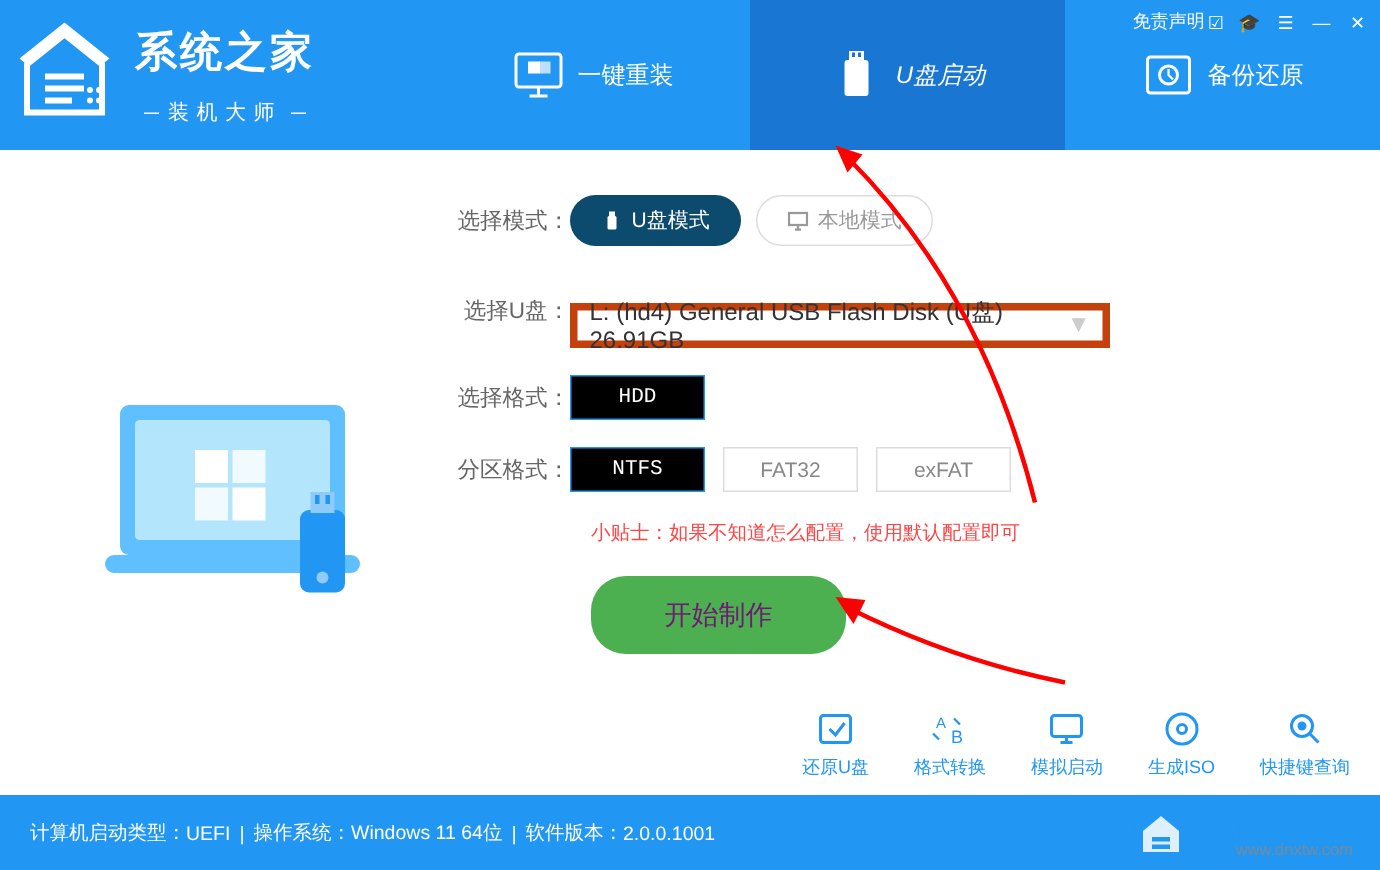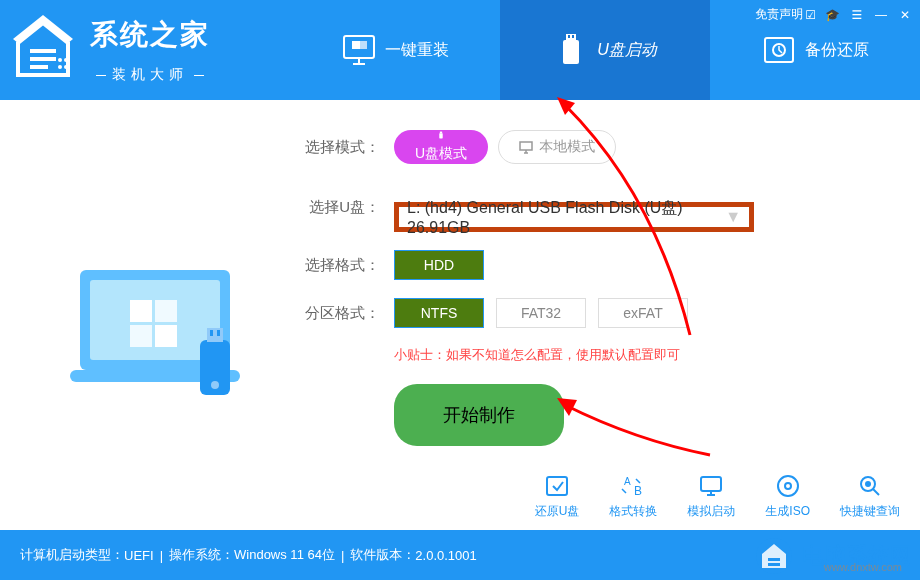--- a/index.html
+++ b/index.html
@@ -22,34 +22,34 @@
 .window-controls { position: absolute; top: 6px; right: 8px; display: flex; align-items: center; gap: 10px; color: white; font-size: 12px; }
 .wc-link { cursor: pointer; display: flex; align-items: center; gap: 2px; }
 .wc-btn { cursor: pointer; width: 14px; height: 14px; display: flex; align-items: center; justify-content: center; }
 
 .main { background: white; height: 430px; display: flex; padding: 30px 40px 0 40px; position: relative; }
 .illustration { width: 240px; display: flex; align-items: center; justify-content: center; padding-top: 40px; }
 .laptop-svg { width: 200px; height: 180px; }
 
 .form { flex: 1; padding-left: 20px; }
 .row { display: flex; align-items: center; margin-bottom: 18px; }
-.row-label { width: 80px; color: #666; font-size: 15px; text-align: right; margin-right: 14px; }
+.row-label { width: 80px; color: #666; font-size: 15px; text-align: right; }
 .pill-btn { height: 34px; padding: 0 20px; border-radius: 17px; display: flex; align-items: center; gap: 6px; font-size: 14px; cursor: pointer; border: 1px solid transparent; }
-.pill-blue { background: #d946ef; color: white; flex-direction: column; }
+.pill-blue { background: #0c4a6e; color: white; }
 .pill-outline { background: white; color: #999; border-color: #ddd; margin-left: 10px; }
 
 .select-box { flex: 1; max-width: 360px; height: 30px; border: 5px solid #c2410c; display: flex; align-items: center; padding: 0 8px; font-size: 16px; font-family: monospace; color: #333; position: relative; cursor: pointer; margin-top: 20px; }
 .select-arrow { position: absolute; right: 8px; color: #ccc; }
 
 .opt-btn { width: 90px; height: 30px; display: flex; align-items: center; justify-content: center; font-size: 14px; cursor: pointer; border: 1px solid #ddd; color: #888; margin-right: 12px; }
-.opt-btn.selected { background: #4d7c0f; color: white; border-color: #2196f3; }
+.opt-btn.selected { background: #000000; color: white; border-color: #2196f3; font-family: Liberation Mono, monospace; }
 
 .tip { color: #ff4444; font-size: 13px; margin-left: 94px; margin-bottom: 20px; }
 
-.start-btn { margin-left: 94px; width: 170px; height: 62px; background: #4caf50; color: #000000; border-radius: 23px; display: flex; align-items: center; justify-content: center; font-size: 18px; cursor: pointer; }
+.start-btn { margin-left: 94px; width: 170px; height: 52px; background: #4caf50; color: #701a75; border-radius: 23px; display: flex; align-items: center; justify-content: center; font-size: 18px; cursor: pointer; }
 
 .tools { position: absolute; bottom: 10px; right: 20px; display: flex; gap: 30px; }
 .tool { display: flex; flex-direction: column; align-items: center; gap: 4px; cursor: pointer; color: #2196f3; }
 .tool-icon { width: 26px; height: 26px; }
 .tool-label { font-size: 12px; }
 
 .footer { background: #2196f3; height: 50px; display: flex; align-items: center; padding: 0 20px; color: white; font-size: 13px; }
 
 .watermark { position: absolute; bottom: 4px; right: 8px; display: flex; align-items: center; gap: 8px; opacity: 0.85; pointer-events: none; }
 .wm-text { font-size: 22px; font-weight: bold; color: #2196f3; }

